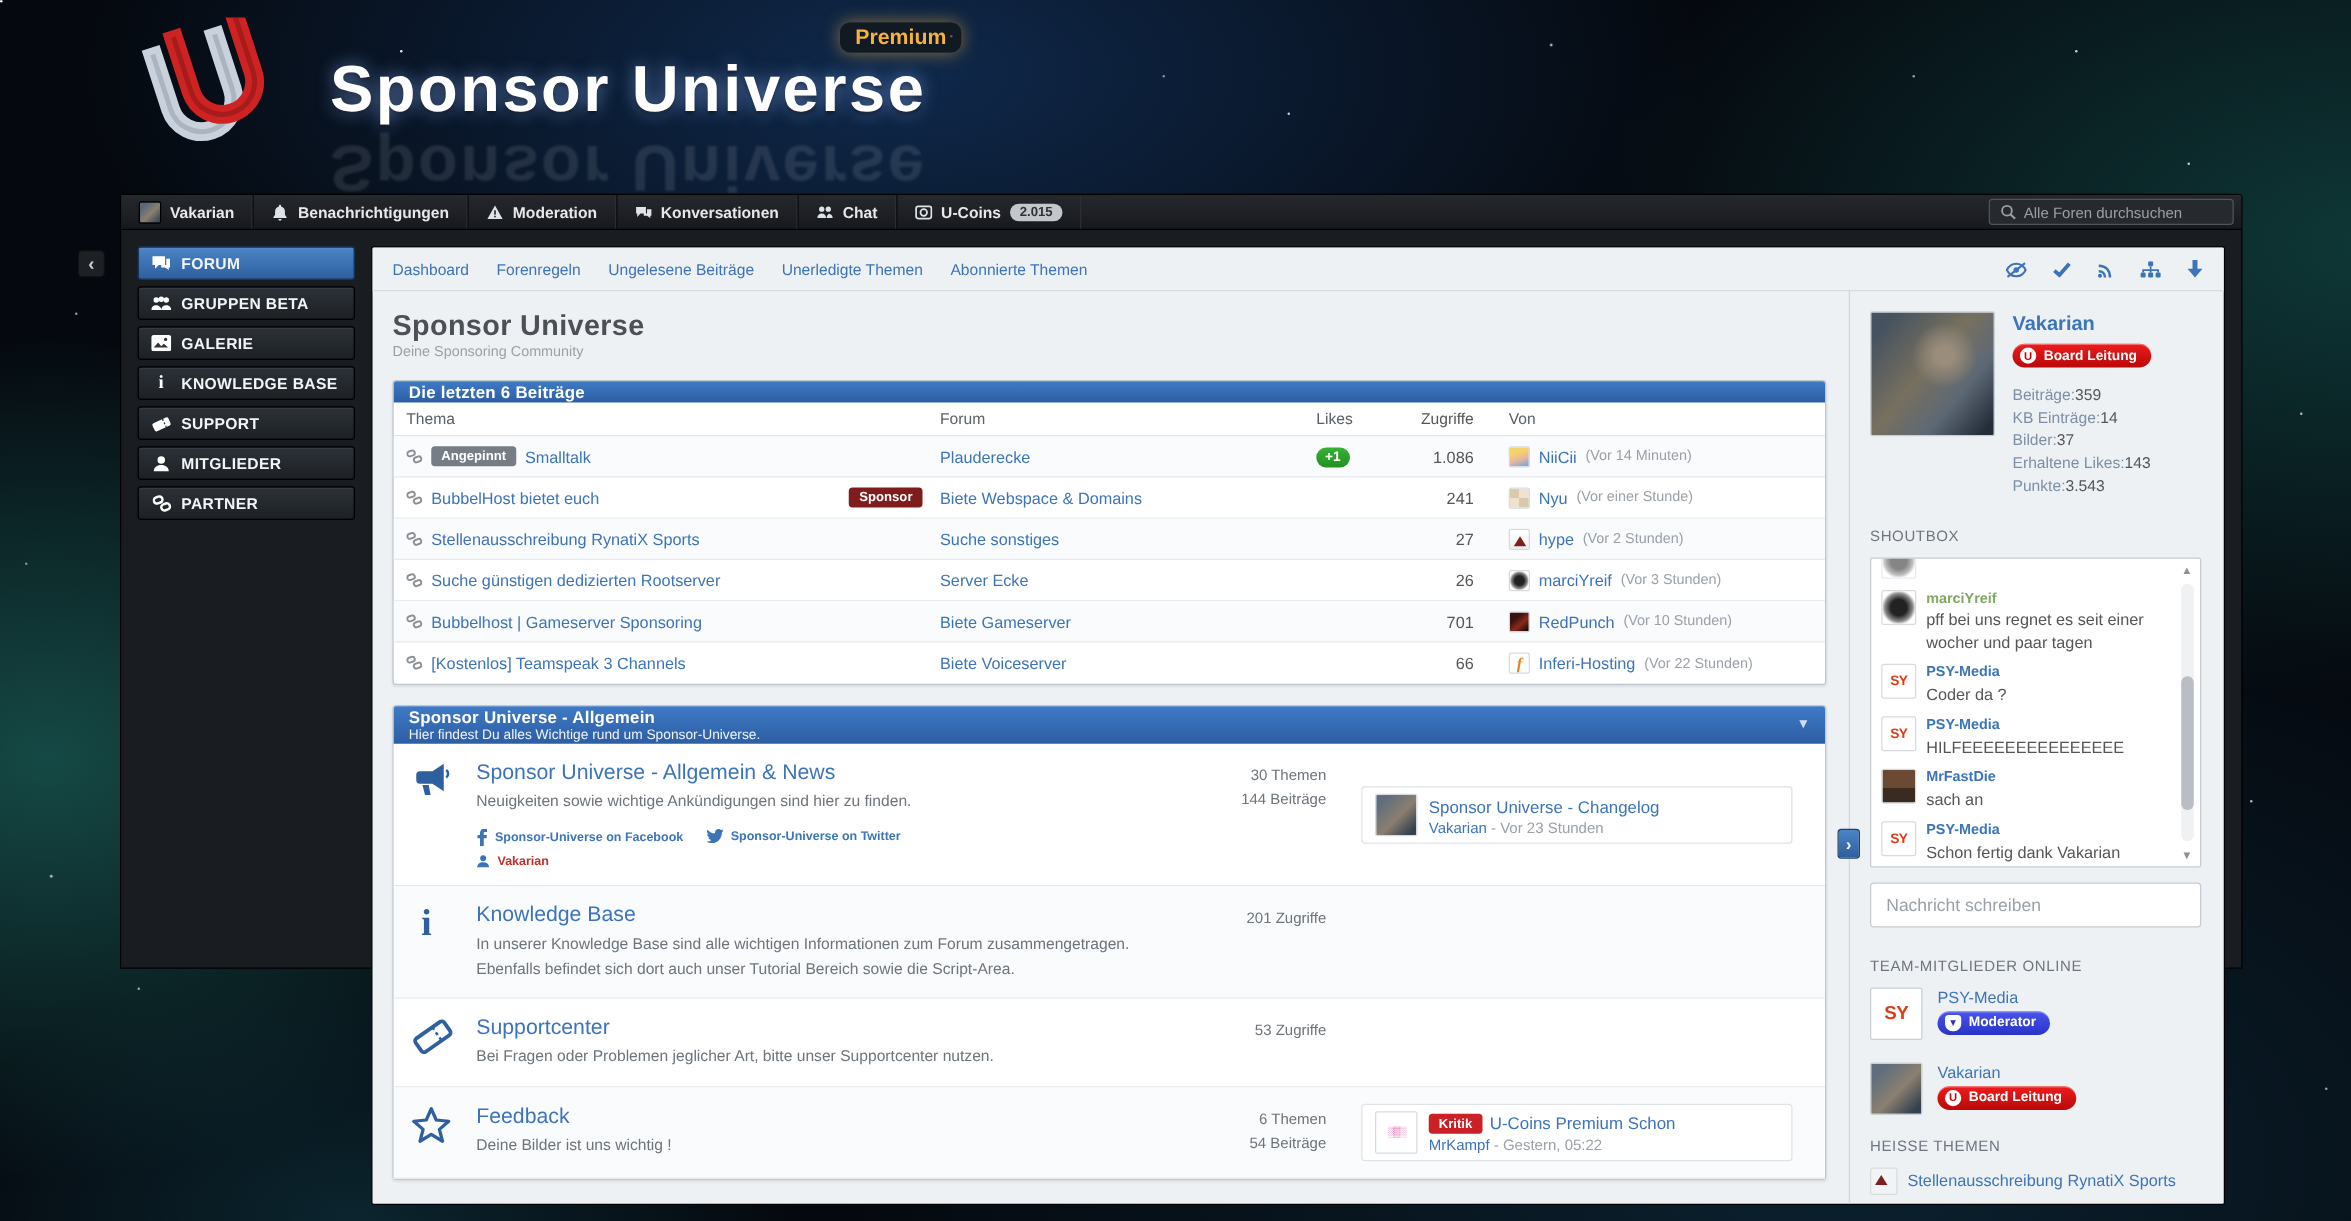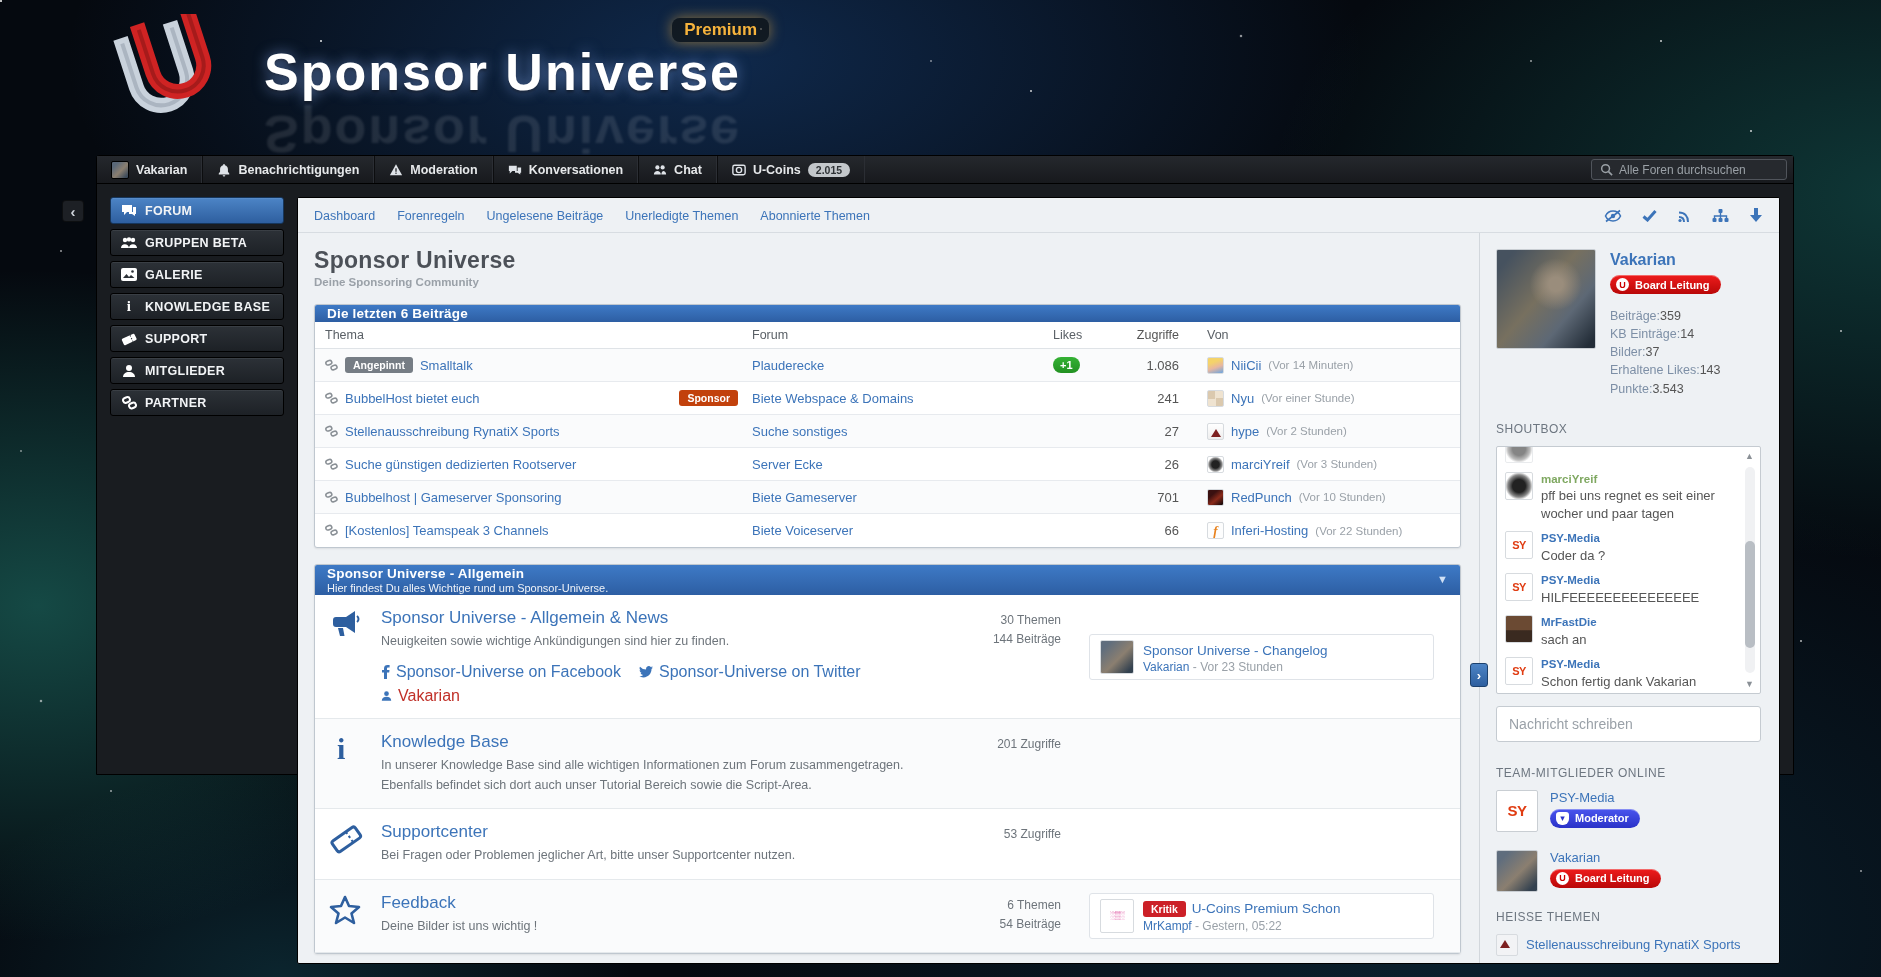--- a/index.html
+++ b/index.html
@@ -82,21 +82,21 @@
 
   .cols { display:flex; flex:1; min-height:0; }
   .content { flex:1; padding:14px 18px 0 16px; min-width:0; }
   .rightbar { width:300px; flex:0 0 auto; border-left:1px solid #d2d7dc; position:relative;
     padding:16px 18px 0 16px; }
   .rb-toggle { position:absolute; left:-10px; top:430px; width:18px; height:24px;
     background:linear-gradient(#4c84c6,#2e5f9f); border:1px solid #1c416e; border-radius:3px; color:#fff;
     font-size:13px; font-weight:700; display:flex; align-items:center; justify-content:center; cursor:pointer; }
 
   .page-title { font-size:23px; font-weight:600; color:#4c5158; letter-spacing:.3px; }
-  .page-sub { font-size:11.5px; color:#9aa1a8; margin-top:2px;font-weight:bold; }
+  .page-sub { font-size:11.5px; color:#9aa1a8; margin-top:2px; }
 
   .panel { margin-top:16px; border:1px solid #bfc7cf; border-radius:3px; background:#fff;
     box-shadow:0 1px 2px rgba(0,0,0,.08); }
   .blue-head { background:linear-gradient(#3e7ac6,#2d5ea3); color:#fff; padding:1px 12px;
     border-radius:2px 2px 0 0; position:relative; }
   .blue-head .bh-title { font-size:13.5px; font-weight:700; letter-spacing:.2px; }
   .blue-head .bh-sub { font-size:11px; opacity:.92; margin-top:1px; }
   .bh-chevron { position:absolute; right:12px; top:8px; font-size:11px; color:#cfe0f5; cursor:pointer; }
 
   
@@ -106,21 +106,21 @@
   .trow:last-child { border-bottom:none; }
   .c-thema { flex:1 1 430px; min-width:0; display:flex; align-items:center; gap:7px; padding:0 10px; }
   .c-forum { flex:0 0 305px; padding:0 4px; }
   .c-likes { flex:0 0 60px; text-align:left; }
   .c-views { flex:0 0 72px; text-align:right; color:#555; padding-right:6px; }
   .c-von { flex:0 0 275px; display:flex; align-items:center; gap:7px; padding-left:22px; }
   a.blk { color:#3c74b9; text-decoration:none; cursor:pointer; }
   .time { color:#9aa1a8; font-size:11.5px; }
   .badge { font-size:10.5px; font-weight:700; color:#fff; border-radius:3px; padding:2px 8px; white-space:nowrap; }
   .badge.gray { background:#767d85; }
-  .badge.blue { background:#c2410c; margin-left:auto;text-align:center; }
+  .badge.blue { background:#7f1d1d; margin-left:auto;text-align:center; }
   .badge.red  { background:#cc2027; }
   .likebadge { display:inline-block; background:linear-gradient(#35b235,#229122); color:#fff; font-size:11px;
     font-weight:700; border-radius:10px; padding:2px 7px; }
   .av { width:17px; height:17px; border-radius:2px; border:1px solid #d7dbdf; flex:0 0 auto;
     display:inline-flex; align-items:center; justify-content:center; overflow:hidden; }
   .av-niicii { background:linear-gradient(160deg,#f4d36a 30%,#e8b7a0 60%,#7aa7d8 95%); }
   .av-nyu { background:repeating-conic-gradient(#efe3d0 0 25%, #dbc9ae 0 50%); }
   .av-hype { background:linear-gradient(#fff,#eee); position:relative; }
   .av-hype::after{ content:""; position:absolute; left:3px; top:5px; border-left:5px solid transparent;
     border-right:5px solid transparent; border-bottom:8px solid #7c2020; }
@@ -133,21 +133,21 @@
   .av-mrkampf { background:#fff; color:#d62a8a; font-size:8px; letter-spacing:-1px; font-weight:700; }
   .av-vak { background:linear-gradient(135deg,#5f6d7d 15%,#8b7f70 55%,#33414f 90%); }
 
   
   .frow { display:flex; padding:13px 14px; border-bottom:1px solid #e5e9ec; background:#fff; }
   .frow:nth-child(odd) { background:#fafbfc; }
   .f-ico { width:52px; flex:0 0 auto; padding-top:2px; color:#2e5f9f; }
   .f-main { flex:1; min-width:0; }
   .f-title { font-size:17px; color:#3c74b9; cursor:pointer; }
   .f-desc { font-size:12.5px; color:#6d747b; margin-top:4px; line-height:1.55; max-width:640px; }
-  .f-links { display:flex; gap:18px; margin-top:12px; font-size:16px; align-items:center; }
+  .f-links { display:flex; gap:18px; margin-top:12px; font-size:10px; align-items:flex-start;font-weight:bold; }
   .f-links a { color:#3c74b9; text-decoration:none; display:flex; gap:6px; align-items:center; cursor:pointer; }
   .f-links a.red { color:#c03028; }
   .f-stats { flex:0 0 150px; text-align:right; font-size:12px; color:#6d747b; line-height:1.6; padding-top:3px; }
   .f-latest { flex:0 0 385px; display:flex; align-items:center; padding-left:28px; }
   .latest-card { display:flex; gap:9px; align-items:flex-end; background:#fff; border:1px solid #dfe3e8;
     border-radius:3px; padding:5px 10px; width:345px; }
   .lav { width:34px; height:34px; border-radius:2px; border:1px solid #d7dbdf; flex:0 0 auto;
     display:flex; align-items:center; justify-content:center; overflow:hidden; }
   .latest-title { font-size:13.5px; color:#3c74b9; cursor:pointer; white-space:nowrap; }
   .latest-meta { font-size:12px; color:#9aa1a8; margin-top:2px; }

